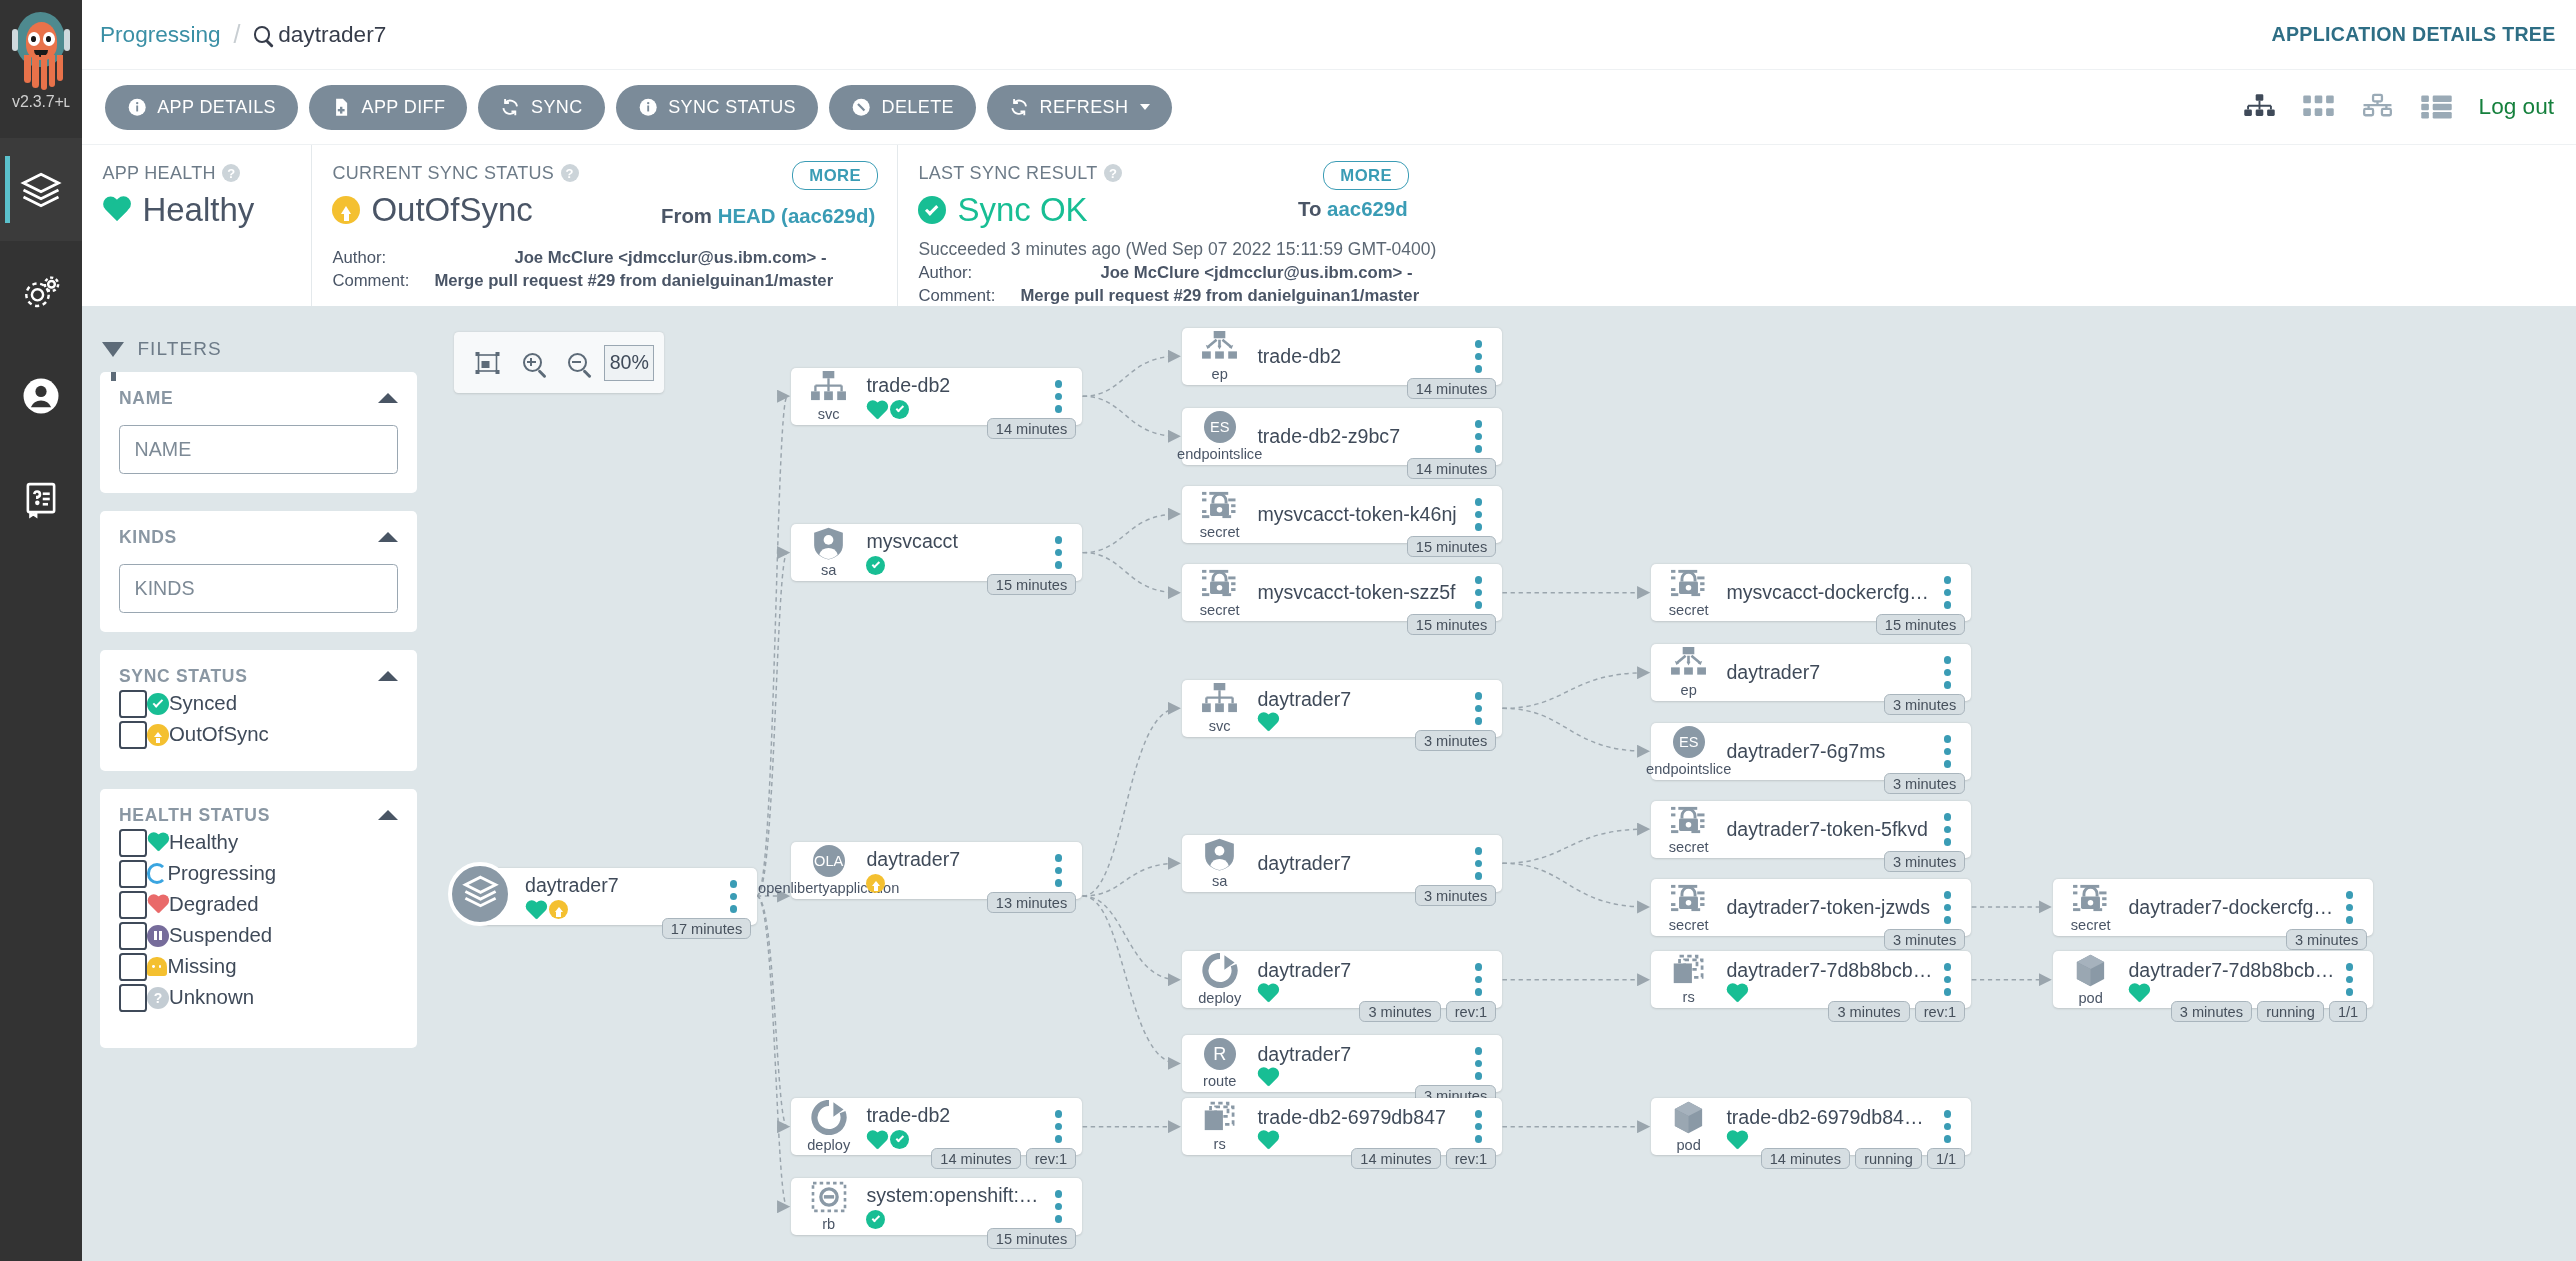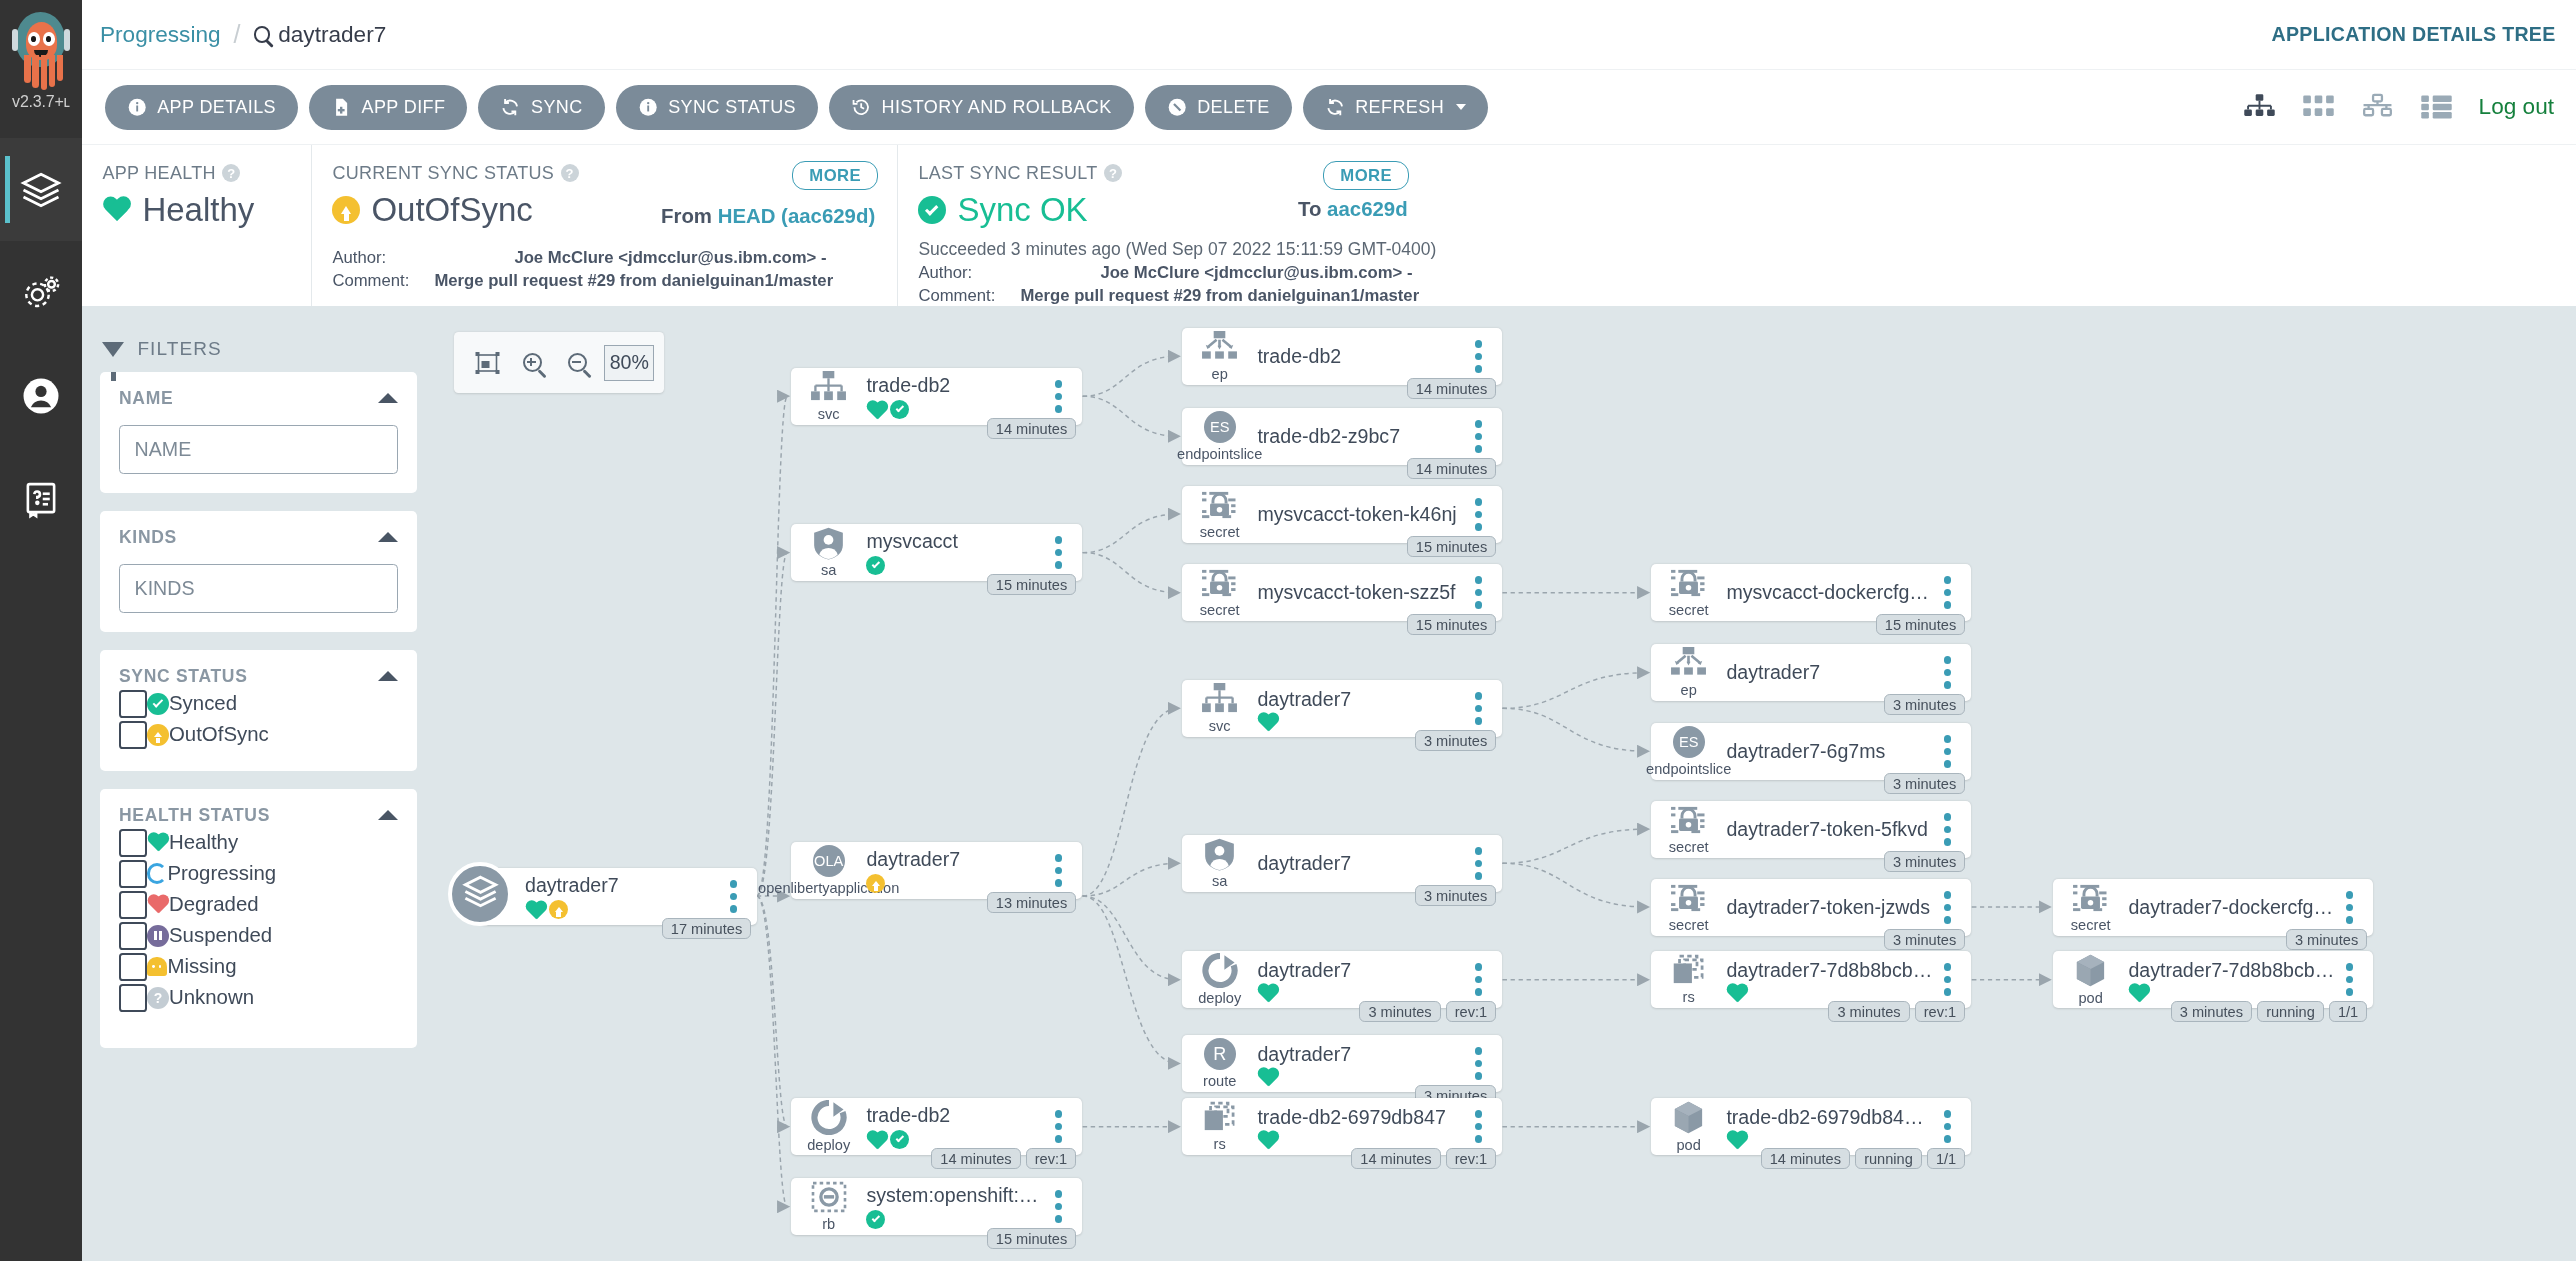--- a/index.html
+++ b/index.html
@@ -297,28 +297,20 @@
     </div>
     <div class="tb-btn">
       <svg class="ico-c" viewBox="0 0 24 24">
           <circle cx="12" cy="12" r="10" fill="#fff"></circle>
           <rect x="10.9" y="10" width="2.2" height="7" fill="#7b8b99"></rect>
           <circle cx="12" cy="7.2" r="1.4" fill="#7b8b99"></circle>
         </svg>
       <span>SYNC STATUS</span>
     </div>
     <div class="tb-btn">
-      <svg class="ico-c" viewBox="0 0 24 24" fill="none" stroke="#fff" stroke-width="2.1">
-          <path d="M4 12a8 8 0 1 0 2.4-5.7"></path>
-          <polyline points="3,3.6 3,8.2 7.6,8.2"></polyline>
-          <polyline points="12,7.5 12,12 15.4,13.8"></polyline>
-        </svg>
-      <span>HISTORY AND ROLLBACK</span>
-    </div>
-    <div class="tb-btn">
       <svg class="ico-c" viewBox="0 0 24 24">
           <circle cx="12" cy="12" r="10" fill="#fff"></circle>
           <rect x="6.6" y="10.7" width="10.8" height="2.6" fill="#7b8b99" transform="rotate(45 12 12)"></rect>
         </svg>
       <span>DELETE</span>
     </div>
     <div class="tb-btn">
       <svg class="ico-c" viewBox="0 0 24 24" fill="none" stroke="#fff" stroke-width="2.2">
           <path d="M20 11a8 8 0 0 0-14-4"></path>
           <path d="M4 13a8 8 0 0 0 14 4"></path>

